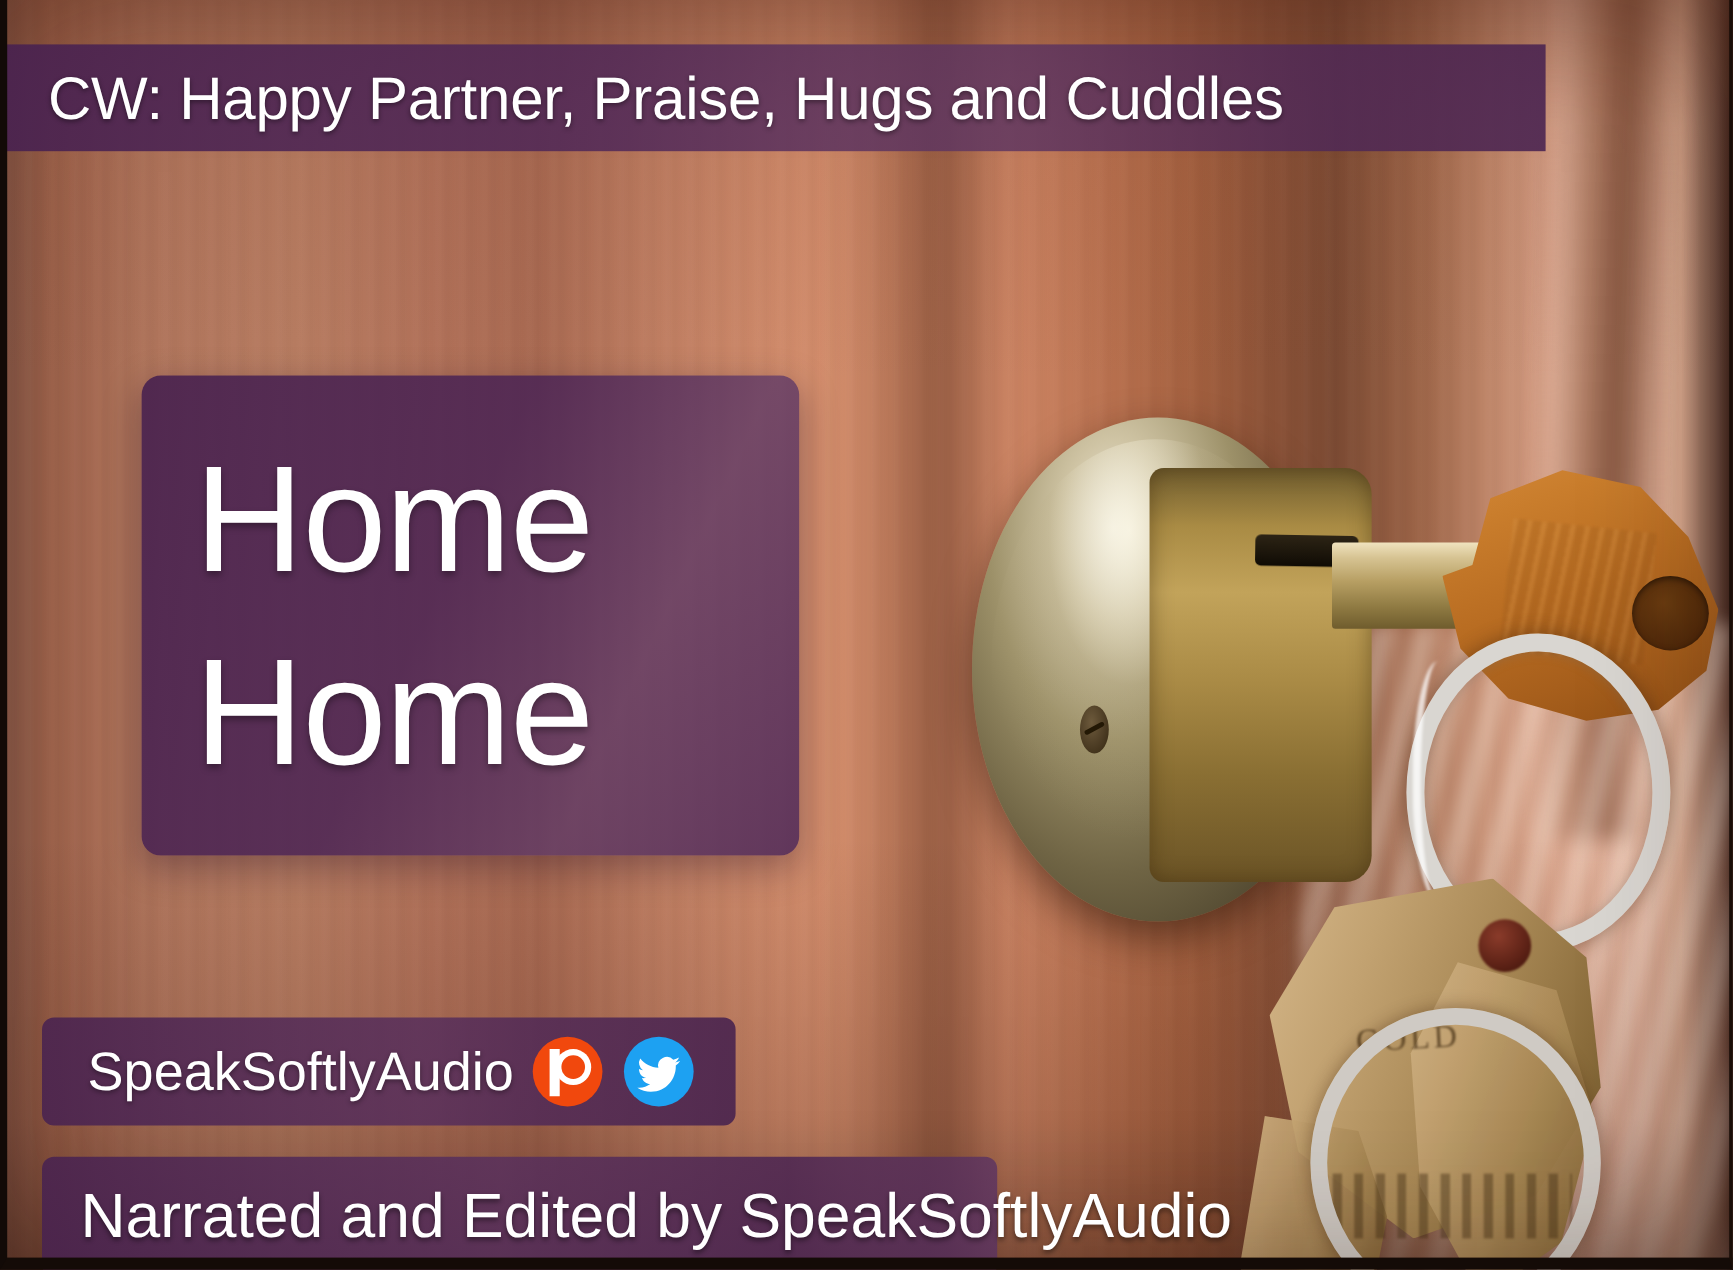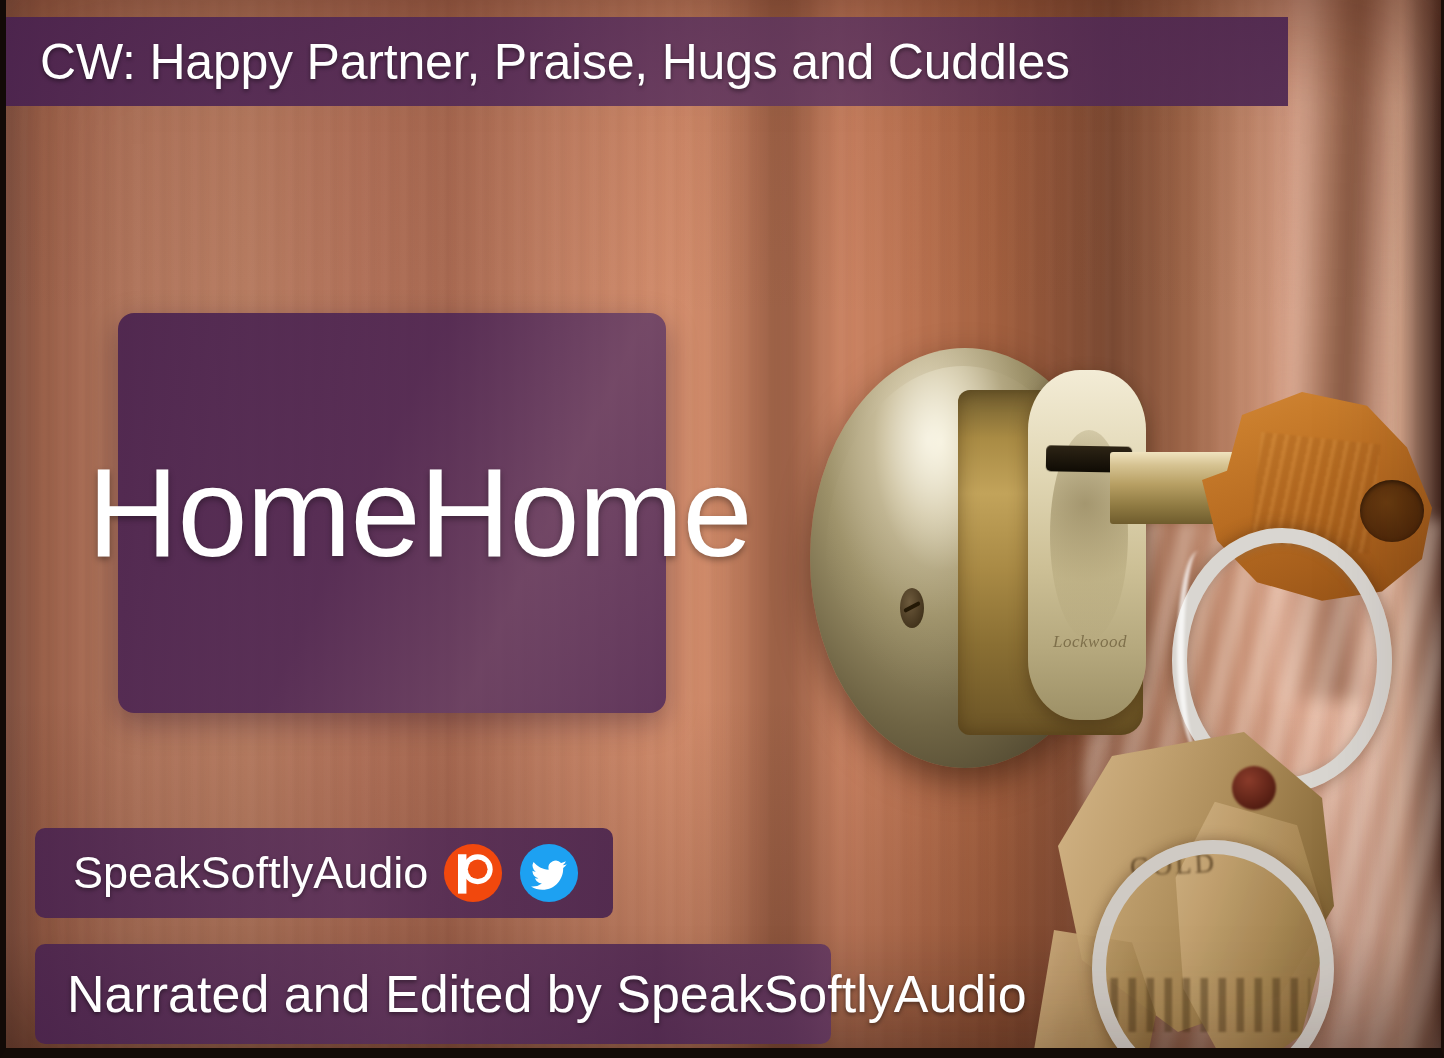--- a/index.html
+++ b/index.html
@@ -387,20 +387,21 @@
   }
 
   
   .banner {
     position: absolute;
     background: rgba(74, 35, 82, 0.86);
     color: #ffffff;
     display: flex;
     align-items: center;
     box-sizing: border-box;
+    margin-top: 20px;
   }
 
   #cw-banner {
     left: 0px;
     top: 17px;
     width: 1288px;
     height: 89px;
     padding-left: 40px;
     background: linear-gradient(90deg,
        rgba(72,33,80,0.90) 0%,
@@ -422,26 +423,25 @@
     top: 313px;
     width: 548px;
     height: 400px;
     border-radius: 16px;
     background: linear-gradient(115deg,
       rgba(68,30,78,0.88) 0%,
       rgba(74,35,84,0.86) 45%,
       rgba(92,55,102,0.78) 72%,
       rgba(78,40,88,0.86) 100%);
     display: flex;
-    flex-direction: row;
+    flex-direction: column;
     justify-content: center;
     box-sizing: border-box;
-    padding-left: 55px;
+    padding-left: 44px;
     box-shadow: 0 10px 30px rgba(30,10,35,.35);
-    align-items: center;
   }
   #title-card .line {
     font-size: 126px;
     line-height: 1.28;
     font-weight: 400;
     color: #ffffff;
     letter-spacing: -1px;
     text-shadow: 0 3px 6px rgba(0,0,0,.35);
   }
 
@@ -505,24 +505,20 @@
     <div class="bg-window"></div>
     <div class="bg-edge-shadow"></div>
     <div class="bg-bands"></div>
 
     <div class="lock-wrap">
       <div class="escutcheon"></div>
       <div class="escutcheon-rim"></div>
       <div class="escutcheon-screw"></div>
 
       <div class="cyl-body"></div>
-      <div class="cyl-face">
-        <div class="cyl-face-inner"></div>
-        <div class="cyl-brand">Lockwood</div>
-      </div>
       <div class="keyway"></div>
 
       <div class="key-shaft"></div>
       <div class="key-head"></div>
       <div class="key-emboss"></div>
       <div class="key-head-hole"></div>
 
       <div class="ring-big"></div>
 
       <div class="key-blade kb1"></div>

